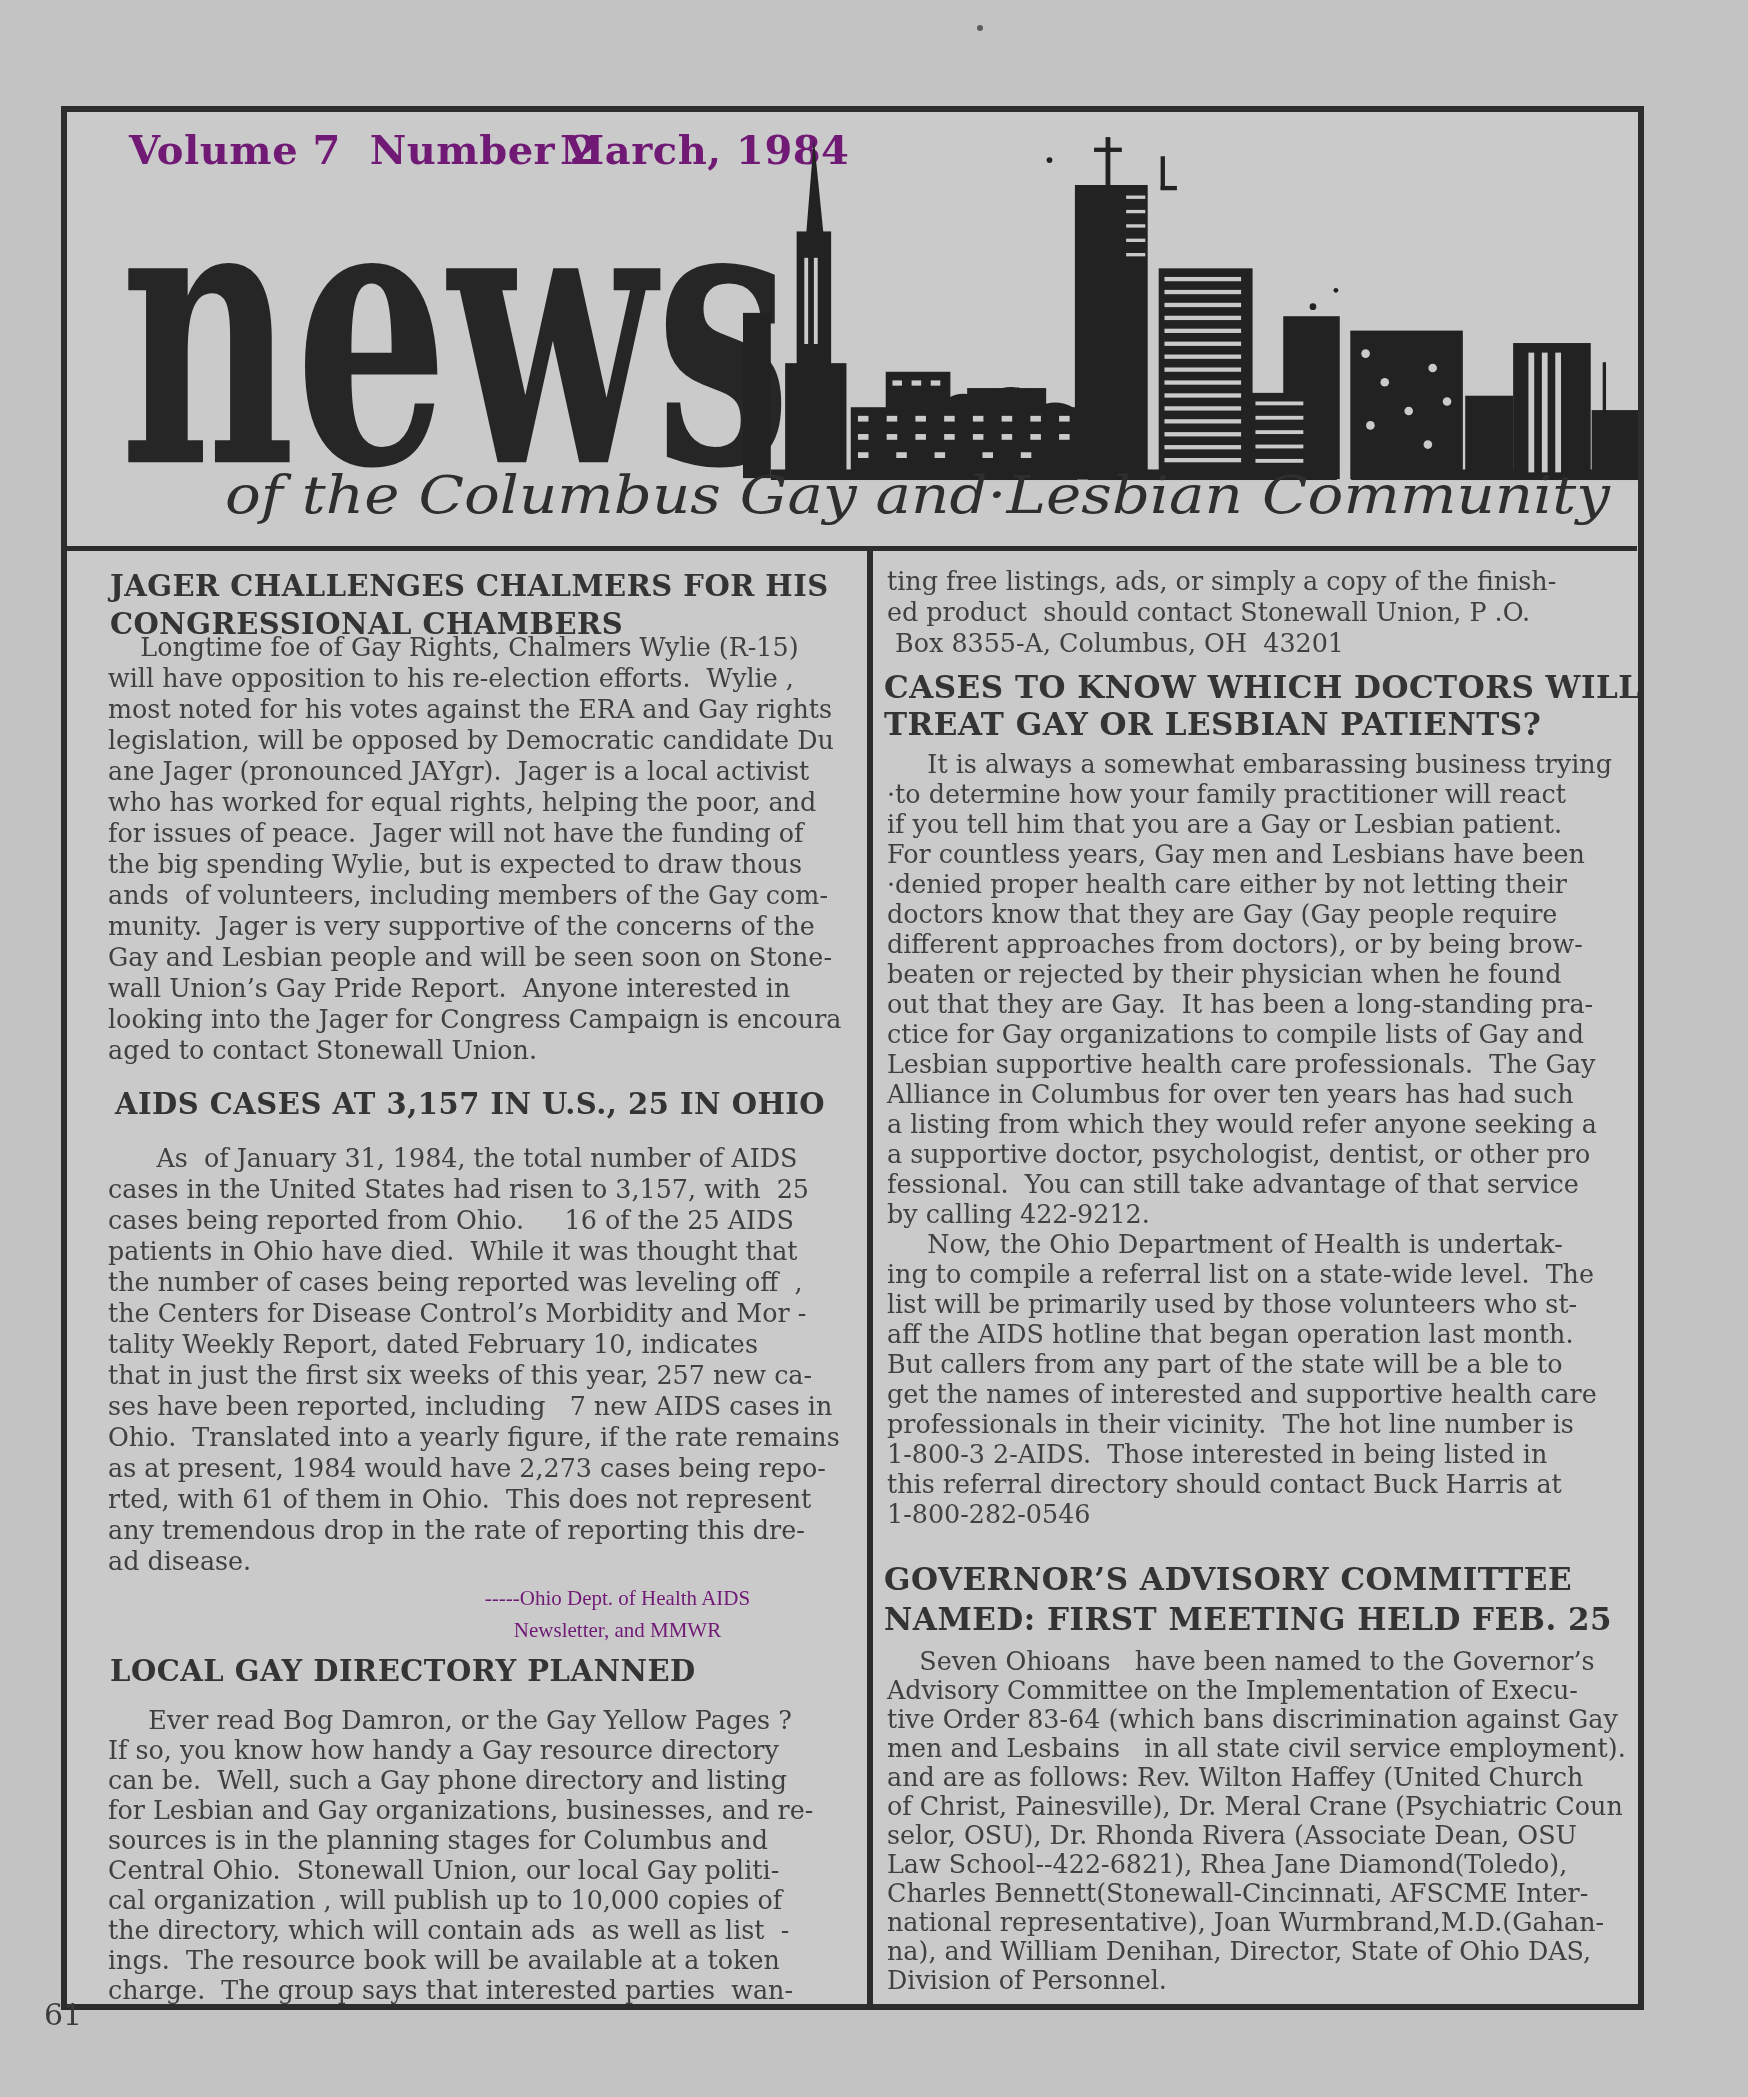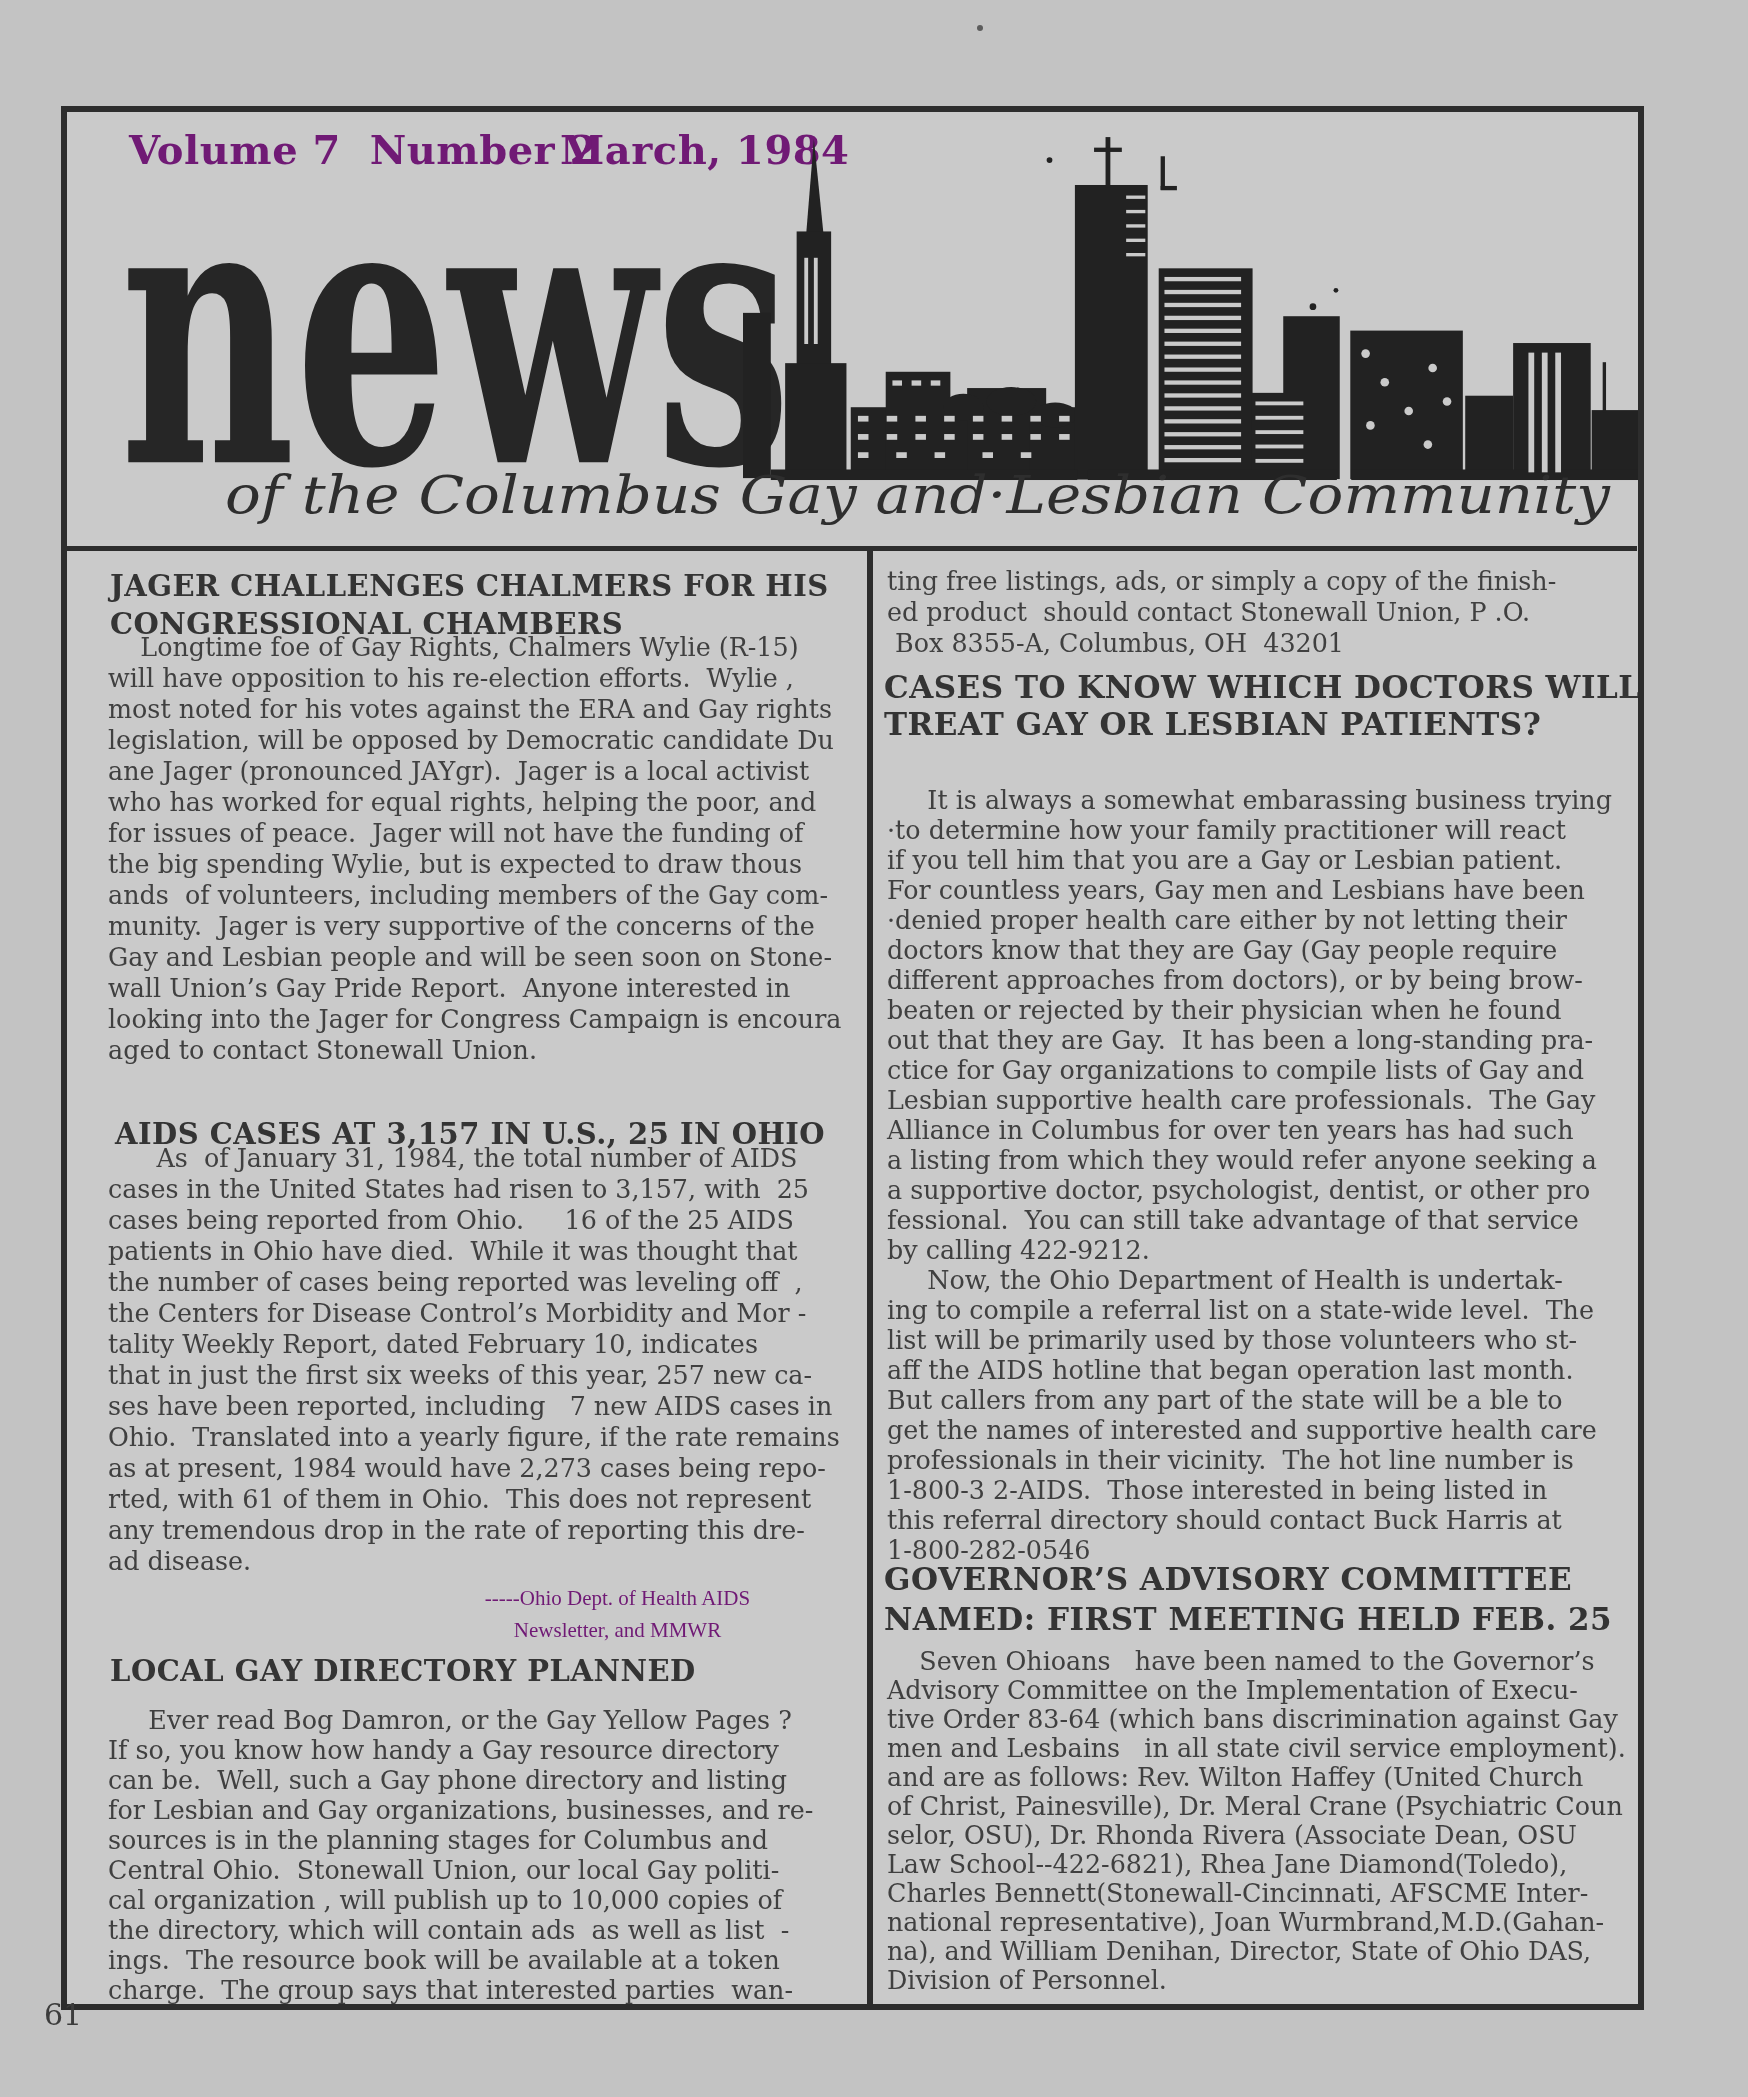--- a/index.html
+++ b/index.html
@@ -179,21 +179,21 @@
 who has worked for equal rights, helping the poor, and
 for issues of peace.&nbsp; Jager will not have the funding of
 the big spending Wylie, but is expected to draw thous
 ands&nbsp; of volunteers, including members of the Gay com-
 munity.&nbsp; Jager is very supportive of the concerns of the
 Gay and Lesbian people and will be seen soon on Stone-
 wall Union’s Gay Pride Report.&nbsp; Anyone interested in
 looking into the Jager for Congress Campaign is encoura
 aged to contact Stonewall Union.</div>
 
-    <div class="abs headline h-left" style="left:48px; top:1003px; width:759px;">AIDS CASES AT 3,157 IN U.S., 25 IN OHIO</div>
+    <div class="abs headline h-left" style="left:48px; top:973px; width:759px;">AIDS CASES AT 3,157 IN U.S., 25 IN OHIO</div>
     <div class="abs bodytext lh64" style="left:41px; top:1031px; width:759px;">&nbsp;&nbsp;&nbsp;&nbsp;&nbsp;&nbsp;As&nbsp; of January 31, 1984, the total number of AIDS
 cases in the United States had risen to 3,157, with&nbsp; 25
 cases being reported from Ohio.&nbsp;&nbsp;&nbsp;&nbsp;&nbsp;16 of the 25 AIDS
 patients in Ohio have died.&nbsp; While it was thought that
 the number of cases being reported was leveling off&nbsp; ,
 the Centers for Disease Control’s Morbidity and Mor -
 tality Weekly Report, dated February 10, indicates
 that in just the first six weeks of this year, 257 new ca-
 ses have been reported, including&nbsp;&nbsp; 7 new AIDS cases in
 Ohio.&nbsp; Translated into a yearly figure, if the rate remains
@@ -217,21 +217,21 @@
 charge.&nbsp; The group says that interested parties&nbsp; wan-</div>
   </div>
 
   <div>
     <div class="abs bodytext lh65" style="left:820px; top:454px; width:757px;">ting free listings, ads, or simply a copy of the finish-
 ed product&nbsp; should contact Stonewall Union, P .O.
 &nbsp;Box 8355-A, Columbus, OH&nbsp; 43201</div>
 
     <div class="abs headline h-right" style="left:817px; top:557px; width:757px;">CASES TO KNOW WHICH DOCTORS WILL
 TREAT GAY OR LESBIAN PATIENTS?</div>
-    <div class="abs bodytext lh63" style="left:820px; top:637px; width:757px;margin-top:36px;">&nbsp;&nbsp;&nbsp;&nbsp;&nbsp;It is always a somewhat embarassing business trying
+    <div class="abs bodytext lh63" style="left:820px; top:637px; width:757px;">&nbsp;&nbsp;&nbsp;&nbsp;&nbsp;It is always a somewhat embarassing business trying
 ·to determine how your family practitioner will react
 if you tell him that you are a Gay or Lesbian patient.
 For countless years, Gay men and Lesbians have been
 ·denied proper health care either by not letting their
 doctors know that they are Gay (Gay people require
 different approaches from doctors), or by being brow-
 beaten or rejected by their physician when he found
 out that they are Gay.&nbsp; It has been a long-standing pra-
 ctice for Gay organizations to compile lists of Gay and
 Lesbian supportive health care professionals.&nbsp; The Gay

